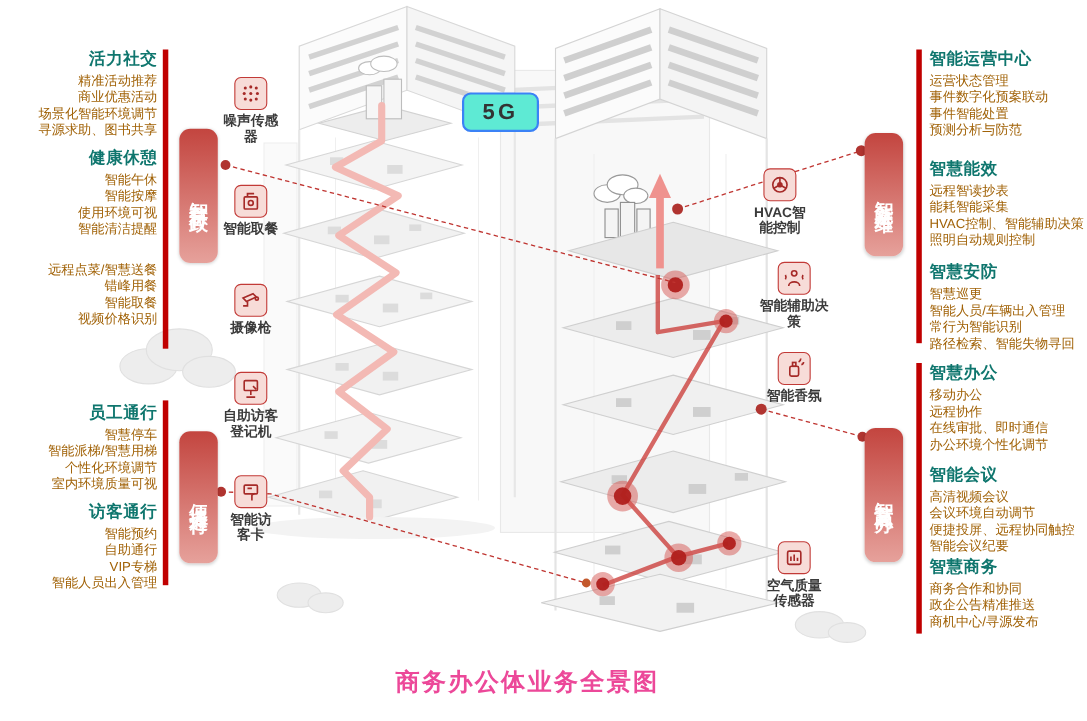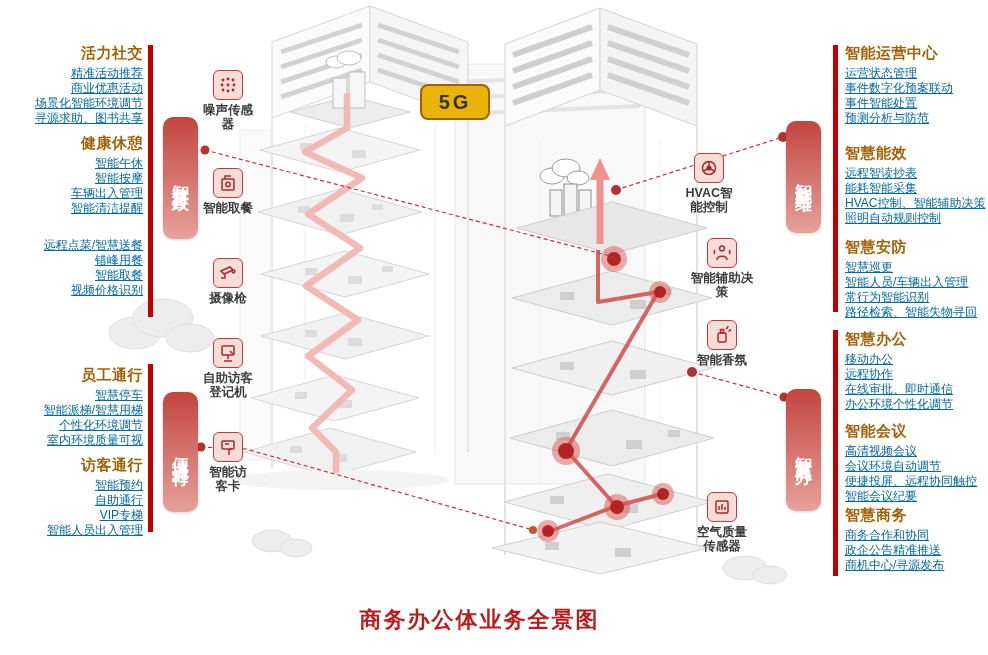--- a/index.html
+++ b/index.html
@@ -2,39 +2,39 @@
 <html><head>
 <meta charset="utf-8">
 <style>
   html,body{margin:0;padding:0;background:#fff;}
   .canvas{position:relative;width:988px;height:655px;background:#fff;overflow:hidden;
           font-family:"Liberation Sans","DejaVu Sans",sans-serif;}
   .scene{position:absolute;left:0;top:0;z-index:0;}
   .panel{position:absolute;z-index:2;}
   .pl{left:5px;width:138px;text-align:right;}
   .pr{left:845px;width:150px;text-align:left;}
-  .ph{font-size:15px;font-weight:bold;color:#a16207;margin-bottom:3px;letter-spacing:.5px;}
-  .pi{font-size:12px;color:#0369a1;line-height:15px;text-decoration:underline;}
+  .ph{font-size:15px;font-weight:bold;color:#0f766e;margin-bottom:3px;letter-spacing:.5px;}
+  .pi{font-size:12px;color:#a16207;line-height:15px;}
   .vbar{position:absolute;width:5px;background:#c00000;z-index:2;}
   .vtag{position:absolute;width:35px;border-radius:10px;
         background:linear-gradient(180deg,#c3453f,#e6a19b);
         color:#fff;font-size:17px;font-weight:bold;
         display:flex;align-items:center;justify-content:center;
         writing-mode:vertical-rl;text-orientation:upright;letter-spacing:4px;
         box-shadow:0 1px 3px rgba(0,0,0,.18);z-index:2;}
   .sensor{position:absolute;width:70px;display:flex;flex-direction:column;align-items:center;z-index:2;}
   .sbox{width:30px;height:30px;background:#f7dcd8;border:1.5px solid #c23a37;border-radius:6px;
         display:flex;align-items:center;justify-content:center;box-sizing:border-box;}
   .slabel{margin-top:3px;font-size:12.5px;font-weight:bold;color:#3b3b3b;text-align:center;
           line-height:14px;white-space:pre-line;}
-  .badge{position:absolute;left:420px;top:84px;width:66px;height:32px;background:#eab308;
-         border:2px solid #a16207;border-radius:8px;display:flex;align-items:center;justify-content:center;
+  .badge{position:absolute;left:420px;top:84px;width:66px;height:32px;background:#5eead4;
+         border:2px solid #3b82f6;border-radius:8px;display:flex;align-items:center;justify-content:center;
          font-size:20px;font-weight:bold;color:#333;letter-spacing:3px;z-index:2;}
   .title{position:absolute;left:0;top:605px;width:959px;text-align:center;
-         font-size:22px;font-weight:bold;color:#b91c1c;letter-spacing:2px;z-index:2;}
+         font-size:22px;font-weight:bold;color:#ec4899;letter-spacing:2px;z-index:2;}
 </style>
 </head>
 <body>
 
 <div class="canvas">
 
   <svg class="scene" width="988" height="655" viewBox="0 0 988 655">
 
     <g>
       <rect x="455" y="64" width="190" height="420" fill="#f8f8f8" stroke="#e8e8e8"></rect>
@@ -218,21 +218,21 @@
     <div class="ph">活力社交</div>
     <div class="pi">精准活动推荐</div>
     <div class="pi">商业优惠活动</div>
     <div class="pi">场景化智能环境调节</div>
     <div class="pi">寻源求助、图书共享</div>
   </div>
   <div class="panel pl" style="top:134px">
     <div class="ph">健康休憩</div>
     <div class="pi">智能午休</div>
     <div class="pi">智能按摩</div>
-    <div class="pi">车辆出入管理</div>
+    <div class="pi">使用环境可视</div>
     <div class="pi">智能清洁提醒</div>
   </div>
   <div class="panel pl" style="top:238px">
     <div class="pi">远程点菜/智慧送餐</div>
     <div class="pi">错峰用餐</div>
     <div class="pi">智能取餐</div>
     <div class="pi">视频价格识别</div>
   </div>
   <div class="panel pl" style="top:366px">
     <div class="ph">员工通行</div>

